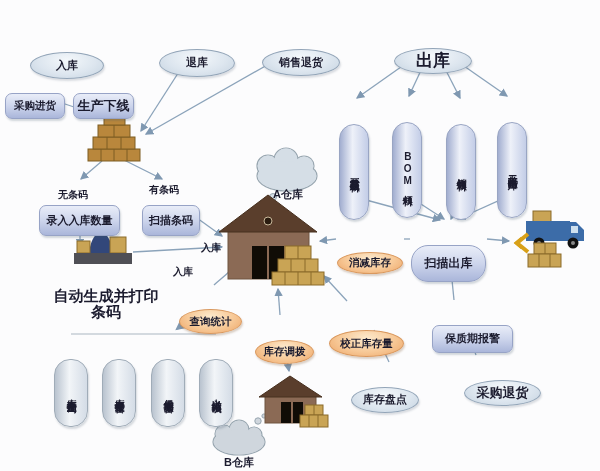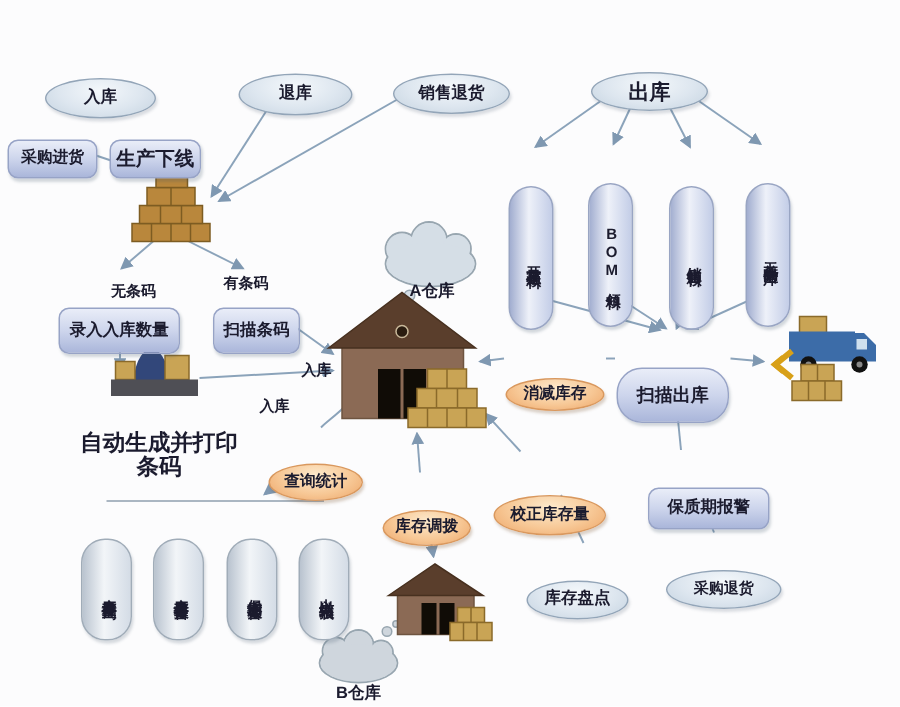--- a/index.html
+++ b/index.html
@@ -200,26 +200,26 @@
         <rect x="300" y="415" width="28" height="12"></rect>
       <line x1="314" y1="405" x2="314" y2="415"></line>
         <line x1="309" y1="415" x2="309" y2="427"></line>
         <line x1="318" y1="415" x2="318" y2="427"></line>
     </g>
   </svg>
 
   <div class="abs oval-blue cc lbl" style="left:30px;top:28px;width:74px;height:27px;font-size:11px">入库</div>
   <div class="abs oval-blue cc lbl" style="left:159px;top:25px;width:76px;height:28px;font-size:11px">退库</div>
   <div class="abs oval-blue cc lbl" style="left:262px;top:25px;width:78px;height:27px;font-size:11px">销售退货</div>
-  <div class="abs oval-blue cc lbl" style="left:394px;top:24px;width:78px;height:26px;font-size:14px">出库</div>
+  <div class="abs oval-blue cc lbl" style="left:394px;top:24px;width:78px;height:26px;font-size:17px">出库</div>
 
   <div class="abs rbox cc lbl" style="left:5px;top:69px;width:60px;height:26px;font-size:10.5px">采购进货</div>
   <div class="abs rbox cc lbl" style="left:73px;top:69px;width:61px;height:26px;font-size:13px">生产下线</div>
 
-  <div class="abs lbl" style="left:70px;top:166px;width:38px;font-size:10px">无条码</div>
+  <div class="abs lbl" style="left:54px;top:166px;width:38px;font-size:10px">无条码</div>
   <div class="abs lbl" style="left:144px;top:161px;width:40px;font-size:10px">有条码</div>
 
   <div class="abs rbox cc lbl" style="left:39px;top:181px;width:81px;height:31px;font-size:11px">录入入库数量</div>
   <div class="abs rbox cc lbl" style="left:142px;top:181px;width:58px;height:31px;font-size:11px">扫描条码</div>
 
   <div class="abs lbl" style="left:48px;top:264px;width:116px;font-size:15px">自动生成并打印条码</div>
 
   <div class="abs lbl" style="left:198px;top:219px;width:26px;font-size:10px">入库</div>
   <div class="abs lbl" style="left:170px;top:243px;width:26px;font-size:10px">入库</div>
 
@@ -227,21 +227,21 @@
   <div class="abs lbl" style="left:216px;top:433px;width:46px;font-size:11px">B仓库</div>
 
   <div class="abs pillv cc lbl vtext" style="left:339px;top:100px;width:30px;height:96px;font-size:10px">开零星领料</div>
   <div class="abs pillv cc lbl vtext" style="left:392px;top:98px;width:30px;height:96px;font-size:10px">BOM领料</div>
   <div class="abs pillv cc lbl vtext" style="left:446px;top:100px;width:30px;height:96px;font-size:10px">销售领料</div>
   <div class="abs pillv cc lbl vtext" style="left:497px;top:98px;width:30px;height:96px;font-size:10px">无单临时出库</div>
 
   <div class="abs rbox stadium cc lbl" style="left:411px;top:221px;width:75px;height:37px;font-size:12px">扫描出库</div>
   <div class="abs oval-orange cc lbl" style="left:337px;top:228px;width:66px;height:22px;font-size:10.5px">消减库存</div>
   <div class="abs rbox cc lbl" style="left:432px;top:301px;width:81px;height:28px;font-size:11px">保质期报警</div>
-  <div class="abs oval-blue cc lbl" style="left:444px;top:356px;width:77px;height:26px;font-size:10px">采购退货</div>
+  <div class="abs oval-blue cc lbl" style="left:464px;top:356px;width:77px;height:26px;font-size:13px">采购退货</div>
 
   <div class="abs oval-orange cc lbl" style="left:329px;top:306px;width:75px;height:27px;font-size:10.5px">校正库存量</div>
   <div class="abs oval-blue cc lbl" style="left:351px;top:363px;width:68px;height:26px;font-size:11px">库存盘点</div>
   <div class="abs oval-orange cc lbl" style="left:179px;top:285px;width:63px;height:25px;font-size:10.5px">查询统计</div>
   <div class="abs oval-orange cc lbl" style="left:255px;top:316px;width:59px;height:24px;font-size:10.5px">库存调拨</div>
 
   <div class="abs pillg cc lbl vtext" style="left:54px;top:335px;width:34px;height:68px;font-size:10px">库存量查询</div>
   <div class="abs pillg cc lbl vtext" style="left:102px;top:335px;width:34px;height:68px;font-size:10px">库存量报警</div>
   <div class="abs pillg cc lbl vtext" style="left:151px;top:335px;width:34px;height:68px;font-size:10px">保质期报警</div>
   <div class="abs pillg cc lbl vtext" style="left:199px;top:335px;width:34px;height:68px;font-size:10px">出入结报表</div>

